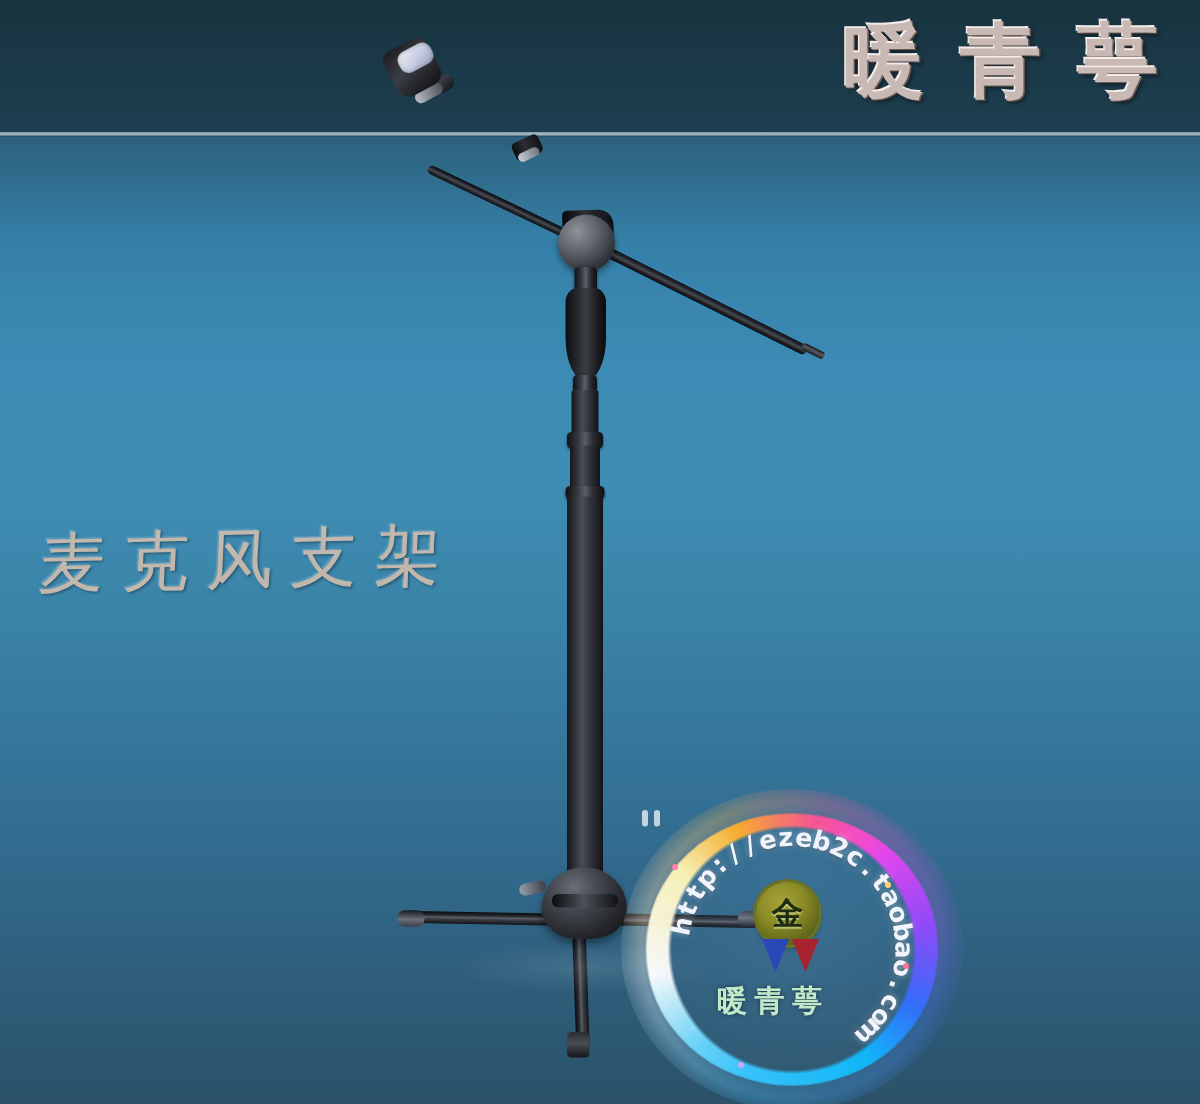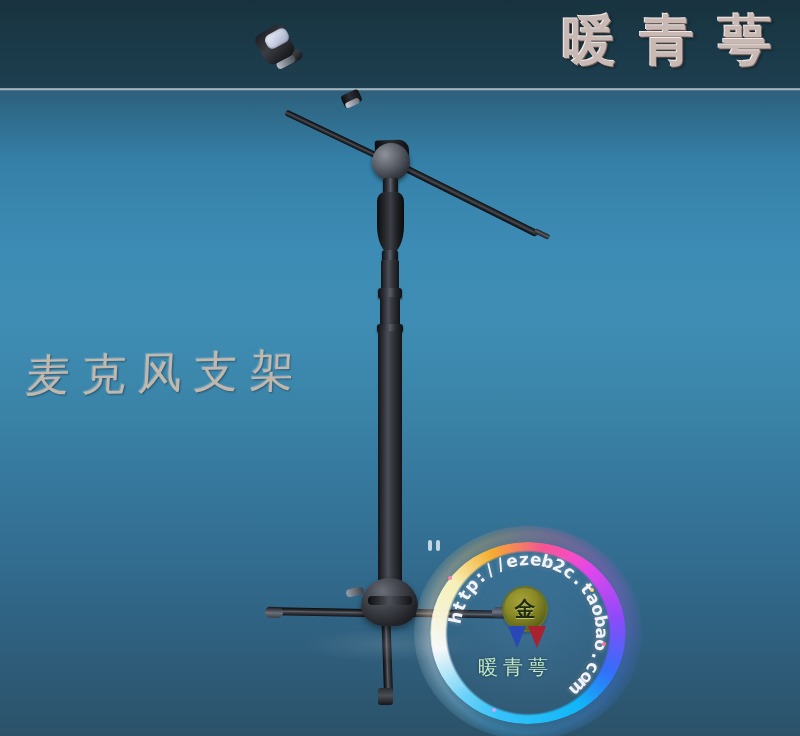--- a/index.html
+++ b/index.html
@@ -179,21 +179,21 @@
   }
   .medal-notch{position:absolute;inset:-4px;border-radius:50%;
     background:repeating-conic-gradient(#7e8423 0deg 9deg, transparent 9deg 18deg);
     -webkit-mask:radial-gradient(circle,transparent 0 78%,#000 80%);
     mask:radial-gradient(circle,transparent 0 78%,#000 80%);}
   .ribbon{position:absolute;width:0;height:0;}
   .ribbon.blue{border-left:9px solid transparent;border-right:9px solid transparent;border-top:22px solid #2a47b8;}
   .ribbon.red{border-left:9px solid transparent;border-right:9px solid transparent;border-top:22px solid #a8232f;}
   .ring-cn{
     position:absolute;font-family:"DejaVu Sans",sans-serif;
-    font-size:20px;letter-spacing:5px;color:#bfe9c9;font-weight:400;
+    font-size:20px;letter-spacing:5px;color:#bfe9c9;font-weight:700;
     text-shadow:0 0 3px rgba(0,0,0,.5);white-space:nowrap;
   }
   .script{
     position:absolute;
     font-family:"DejaVu Serif",serif;font-style:italic;font-weight:700;
     font-size:36px;color:#ffffff;letter-spacing:1px;
     text-shadow:0 1px 3px rgba(0,0,0,.55),0 0 6px rgba(255,255,255,.25);
     white-space:nowrap;
   }
   .spark{position:absolute;border-radius:50%;filter:blur(.4px);}

